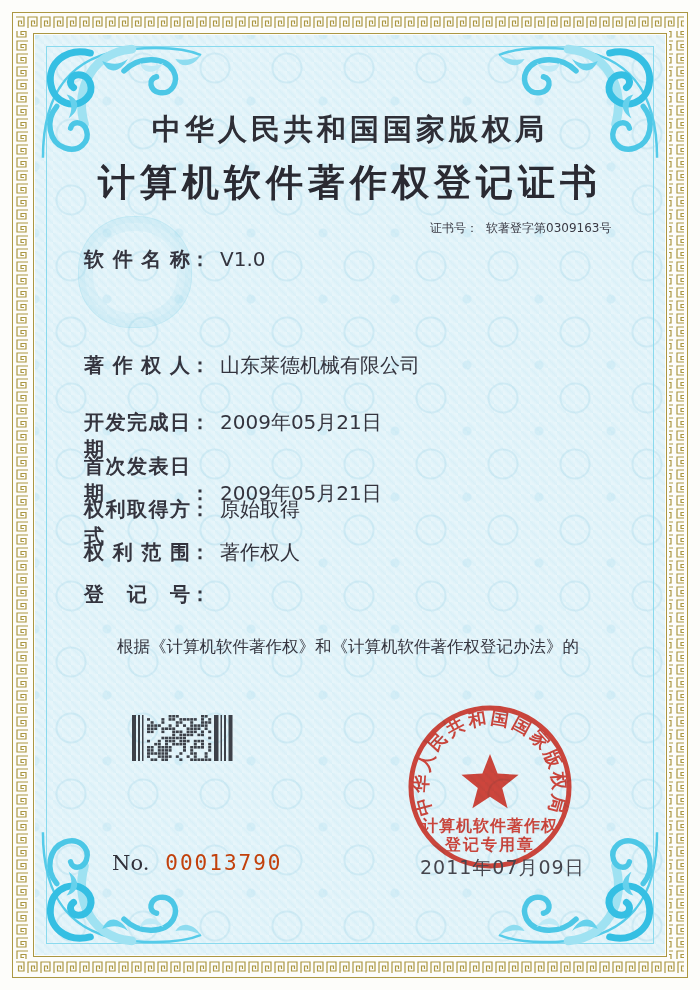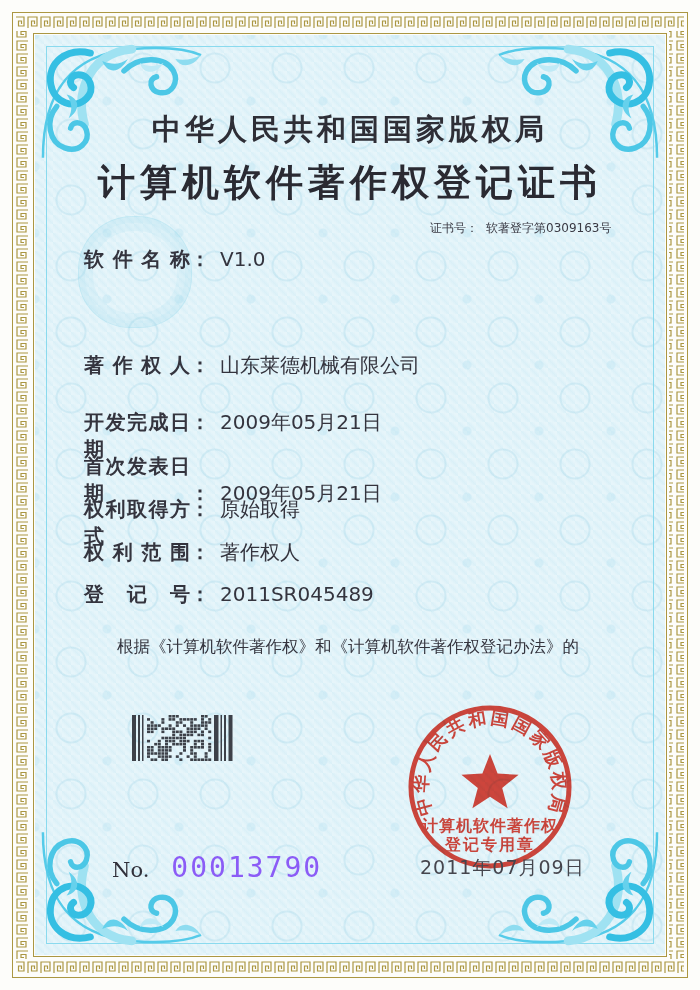--- a/index.html
+++ b/index.html
@@ -70,21 +70,21 @@
 
   .barcode{position:absolute;left:132px;top:715px;width:102px;height:46px;}
 
   .stamp{position:absolute;left:405px;top:702px;width:170px;height:170px;opacity:.93;mix-blend-mode:multiply;}
 
   .issue-date{
     position:absolute;left:420px;top:855px;font-size:19px;color:#45454d;letter-spacing:1px;z-index:1;
   }
   .serial{position:absolute;left:112px;top:851px;z-index:1;white-space:nowrap;}
   .serial .prefix{font-family:"DejaVu Serif",serif;font-size:21px;color:#30303a;text-align:center;}
-  .serial .num{font-family:"DejaVu Sans Mono",monospace;font-size:28px;color:#8b5cf6;letter-spacing:2px;margin-left:22px;}
+  .serial .num{font-family:"DejaVu Sans Mono",monospace;font-size:21px;color:#c2410c;letter-spacing:2px;margin-left:16px;}
 </style>
 </head>
 <body>
 
 <div class="page">
 
   <div class="gold-outer"></div>
   <svg class="border-svg" xmlns="http://www.w3.org/2000/svg">
     <defs>
       <pattern id="mh" width="13" height="15" patternUnits="userSpaceOnUse">
@@ -164,21 +164,20 @@
     <div class="fvalue">原始取得</div>
   </div>
   <div class="row r6">
     <span class="flabel">权利范围</span>
     <span class="fcolon">：</span>
     <div class="fvalue">著作权人</div>
   </div>
   <div class="row r7">
     <span class="flabel">登记号</span>
     <span class="fcolon">：</span>
-    <div class="fvalue">2011SR045489</div>
   </div>
 
   <div class="statement">
     <div class="indent">根据《计算机软件著作权》和《计算机软件著作权登记办法》的</div>
   </div>
 
   <div class="barcode">
     <svg width="102" height="46" xmlns="http://www.w3.org/2000/svg">
         <rect x="0" y="0" width="4" height="46" fill="#3d4149"></rect>
         <rect x="6" y="0" width="2" height="46" fill="#3d4149"></rect>

